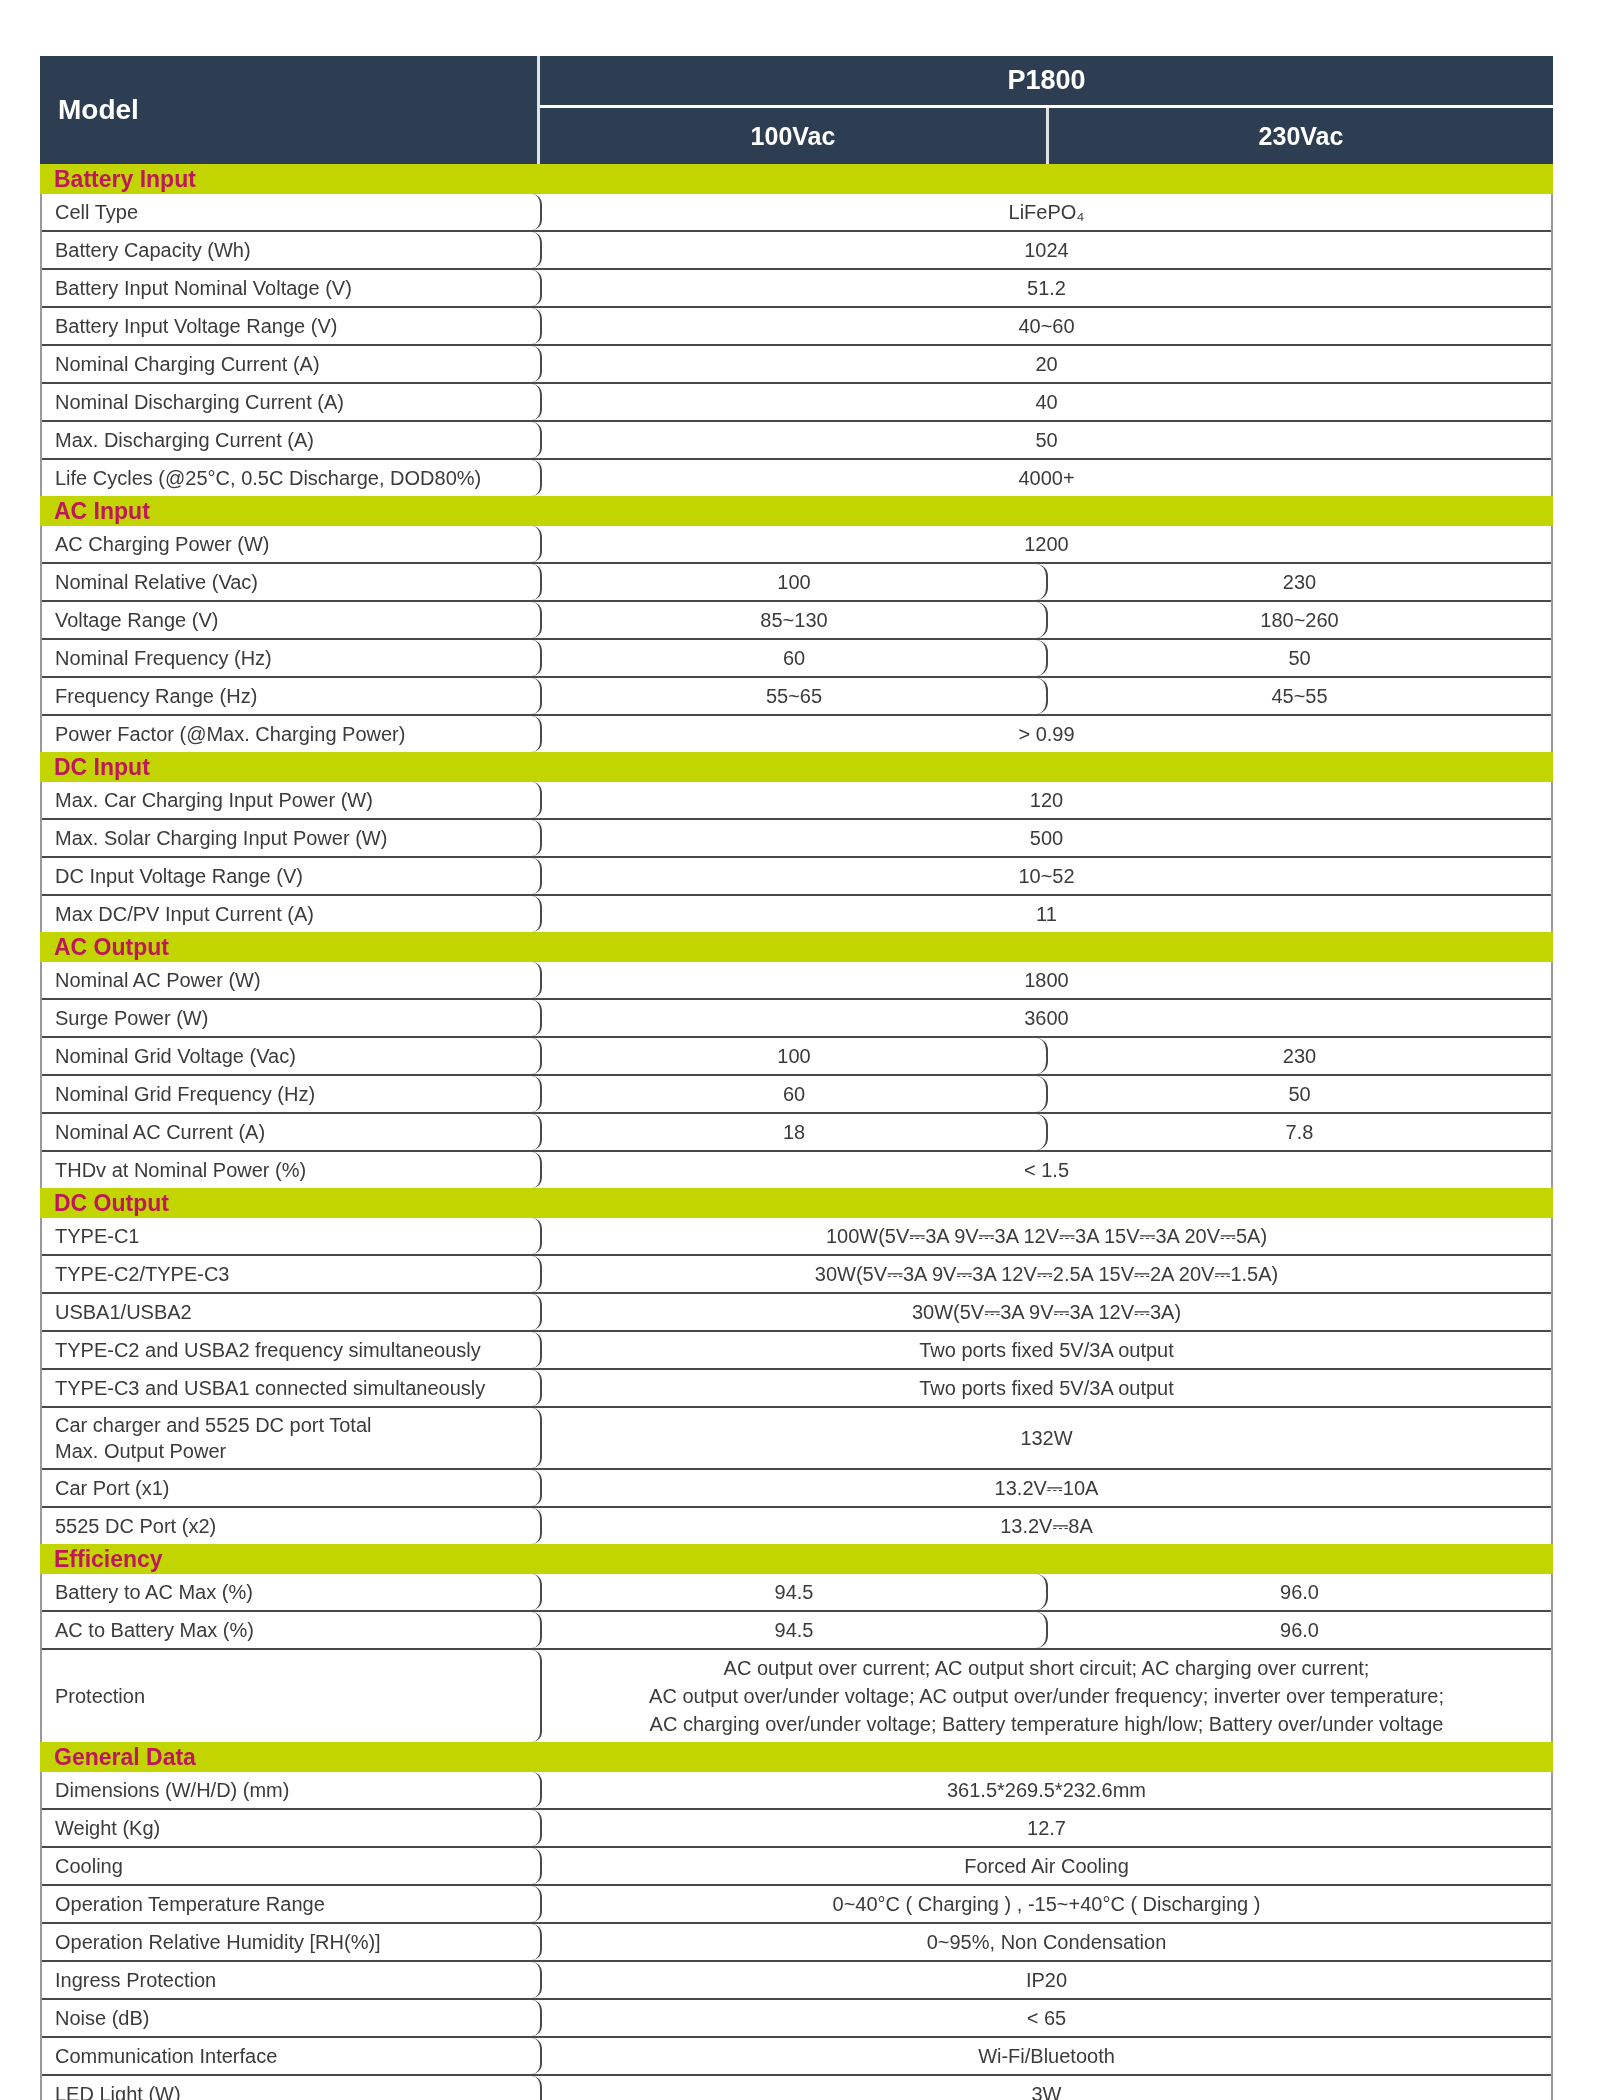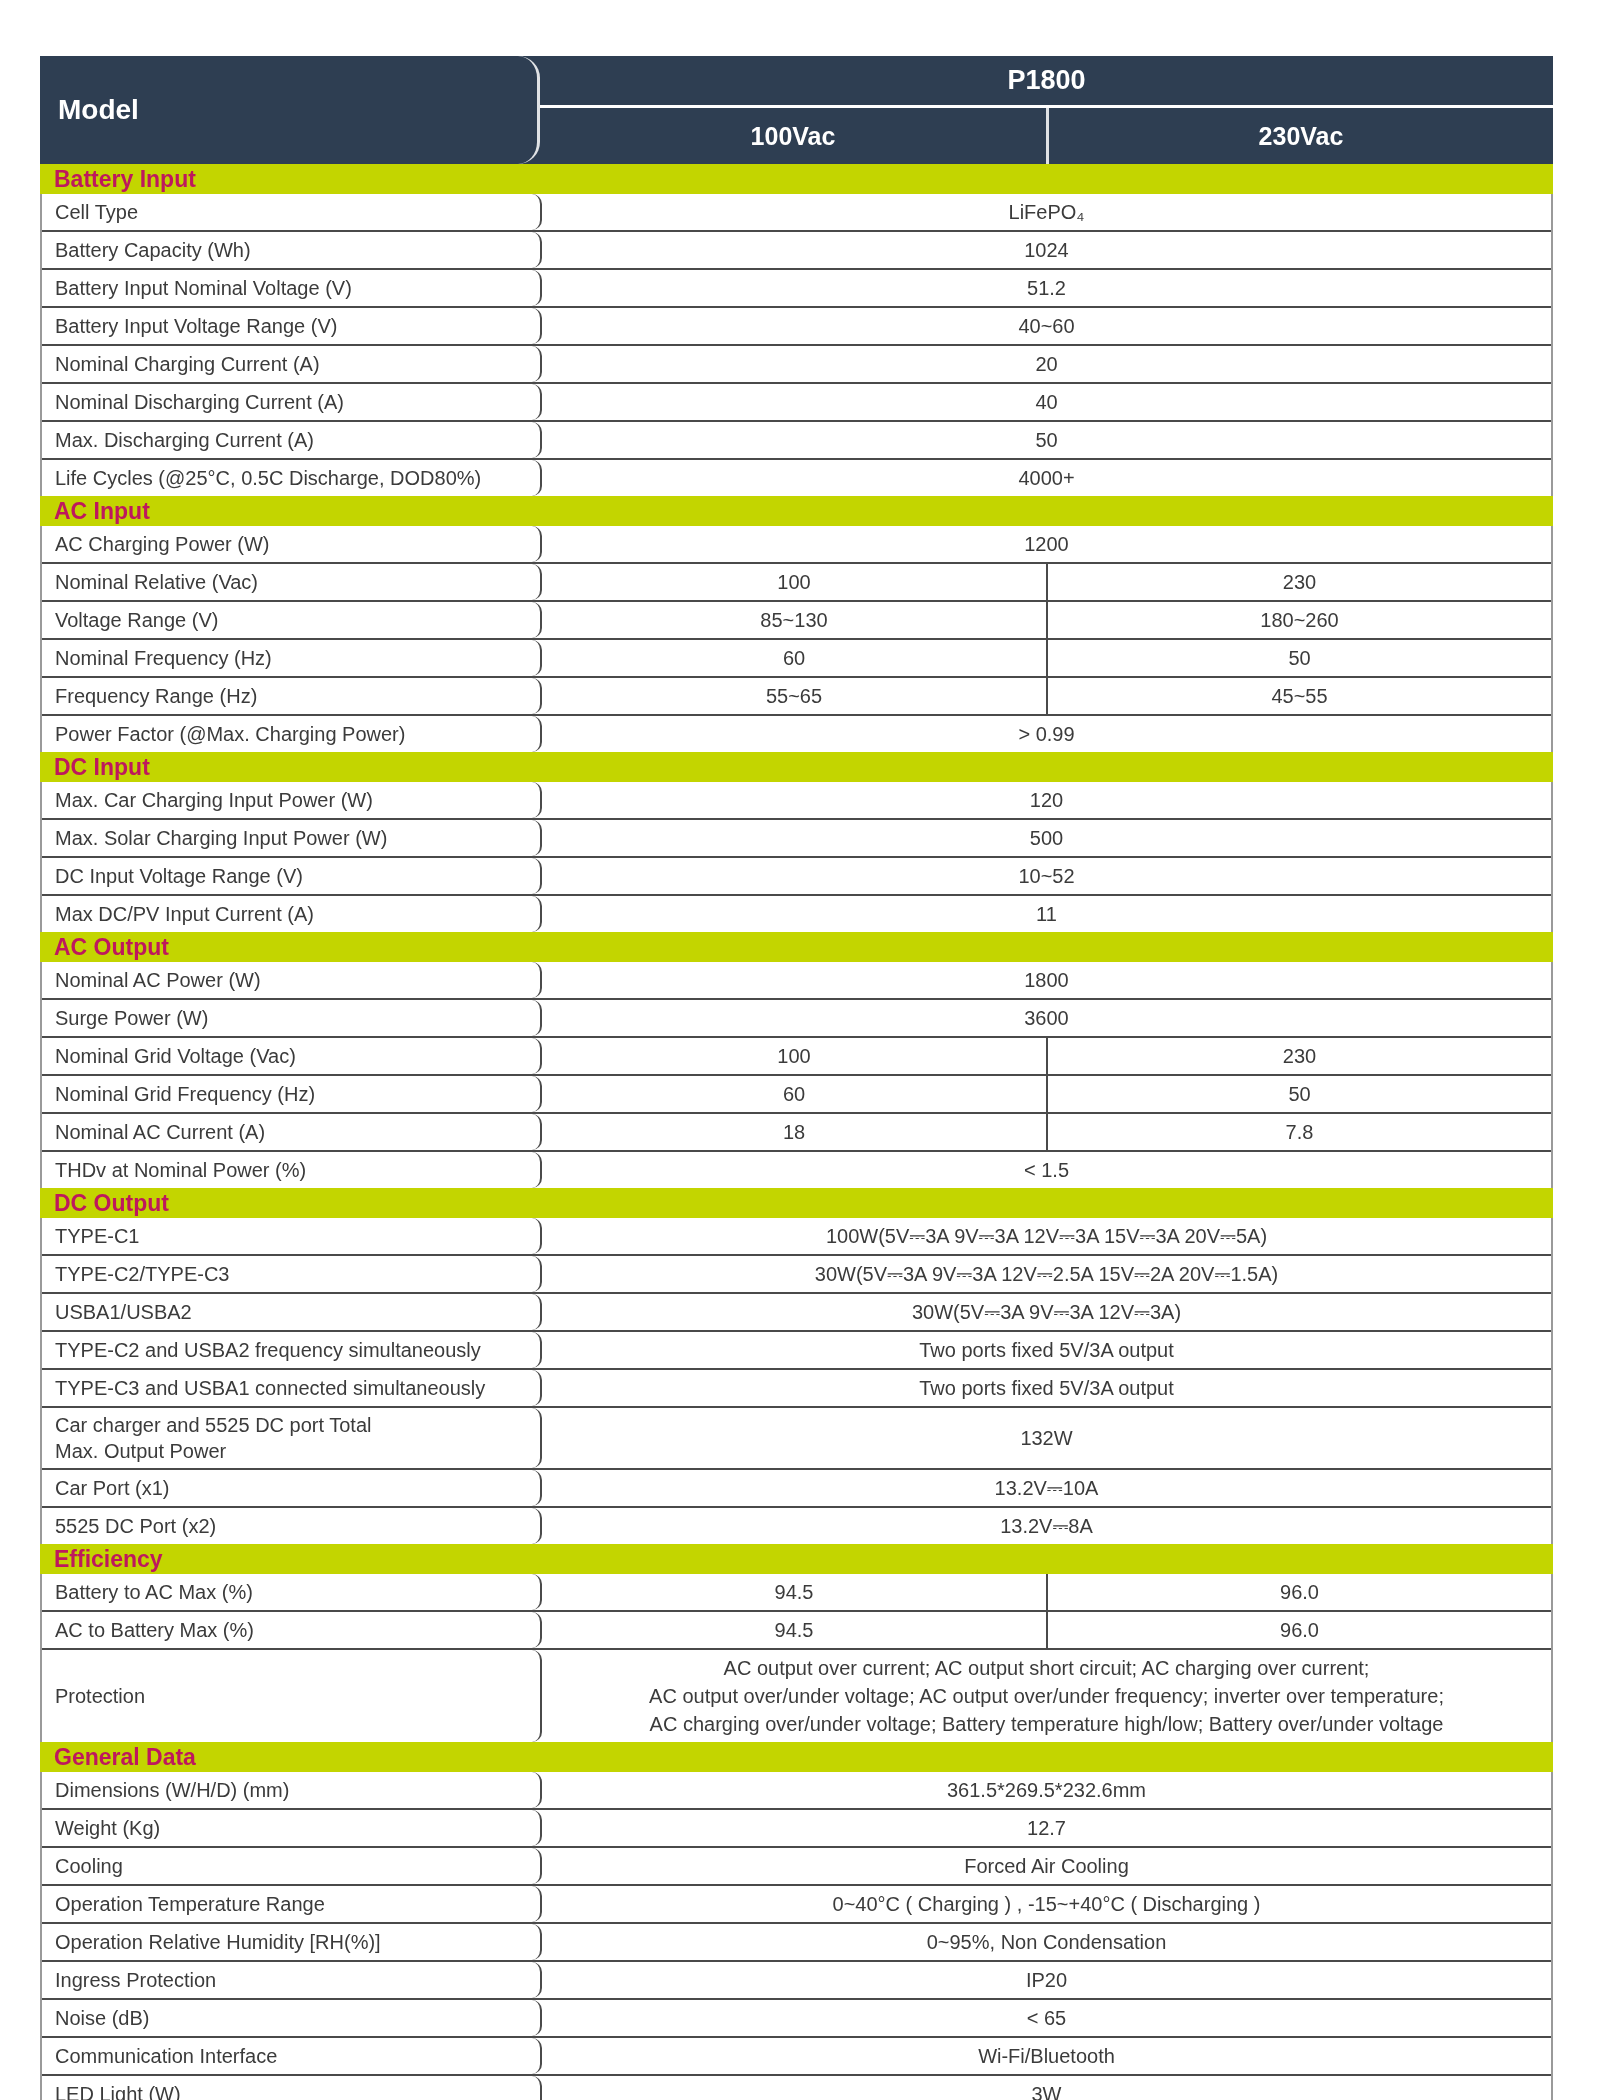--- a/index.html
+++ b/index.html
@@ -21,21 +21,20 @@
     grid-template-rows: 52px 56px;
     background: var(--header-bg, #2e3e52);
     color: #ffffff;
   }
   .model-cell {
     grid-row: 1 / 3; grid-column: 1;
     display: flex; align-items: center;
     padding-left: 18px;
     font-size: 28px; font-weight: bold;
     border-right: 3px solid rgba(255,255,255,0.85);
-    border-radius: 22px;
   }
   .product-cell {
     grid-row: 1; grid-column: 2;
     display: flex; align-items: center; justify-content: center;
     font-size: 27px; font-weight: bold;
     border-bottom: 3px solid #ffffff;
     text-align: center;
   }
   .subcols {
     grid-row: 2; grid-column: 2;
@@ -79,20 +78,21 @@
     justify-content: flex-start;
     padding-left: 13px;
     border-right: 2px solid var(--grid-line, #4a4a4a);
     line-height: 1.3;
     border-radius: 10px;
   }
   .cell.value {
     justify-content: center;
     text-align: center;
     line-height: 1.4;
+    border-radius: 12px;
   }
   .cell.value.col-a { border-right: 2px solid var(--grid-line, #4a4a4a); }
 </style>
 </head>
 <body>
 
 <div class="spec-table">
   <div class="tbl-header">
     <div class="model-cell">Model</div>
     <div class="product-cell">P1800</div>

